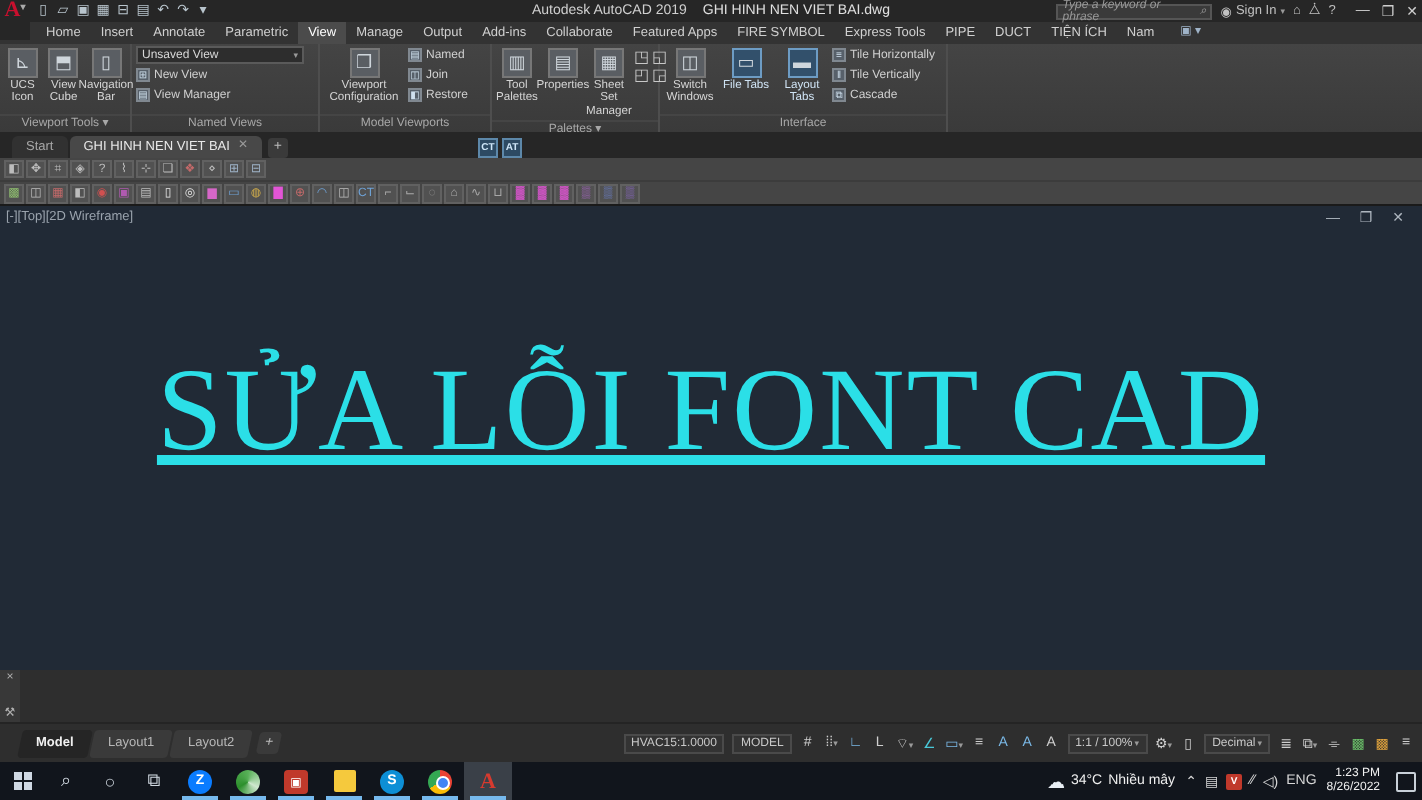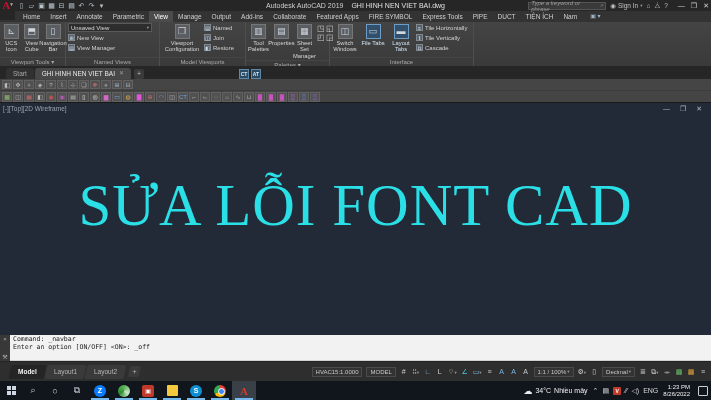--- a/index.html
+++ b/index.html
@@ -353,33 +353,29 @@
     <span class="ticon" style="color: rgb(226, 85, 214);">▓</span>
     <span class="ticon" style="color: rgb(226, 85, 214);">▓</span>
     <span class="ticon" style="color: rgb(176, 106, 208);">▒</span>
     <span class="ticon" style="color: rgb(111, 134, 216);">▒</span>
     <span class="ticon" style="color: rgb(143, 106, 208);">▒</span>
   </div>
 
 <div class="canvas">
   <div class="vp-label">[-][Top][2D Wireframe]</div>
   <div class="vp-controls">— ❒ ✕</div>
-  <div class="main-text" style="color: rgb(43, 223, 231);">SỬA LỖI FONT CAD</div>
+  <div class="main-text" style="color: rgb(43, 223, 231); text-decoration: underline;">SỬA LỖI FONT CAD</div>
 </div>
 
 <div class="cmdwin">
   <div class="cmd-side">
     <span>×</span>
     <span>⚒</span>
   </div>
   <div class="cmd-main">
-    <div class="cmd-history">
-      <div>Command: _navbar</div>
-      <div>Enter an option [ON/OFF] &lt;ON&gt;: _off</div>
-    </div>
   </div>
 </div>
 
 <div class="statusrow">
   <div class="ltabs">
       <div class="ltab active"><span>Model</span></div>
       <div class="ltab"><span>Layout1</span></div>
       <div class="ltab"><span>Layout2</span></div>
       <span class="ltab-plus">+</span>
     </div>

